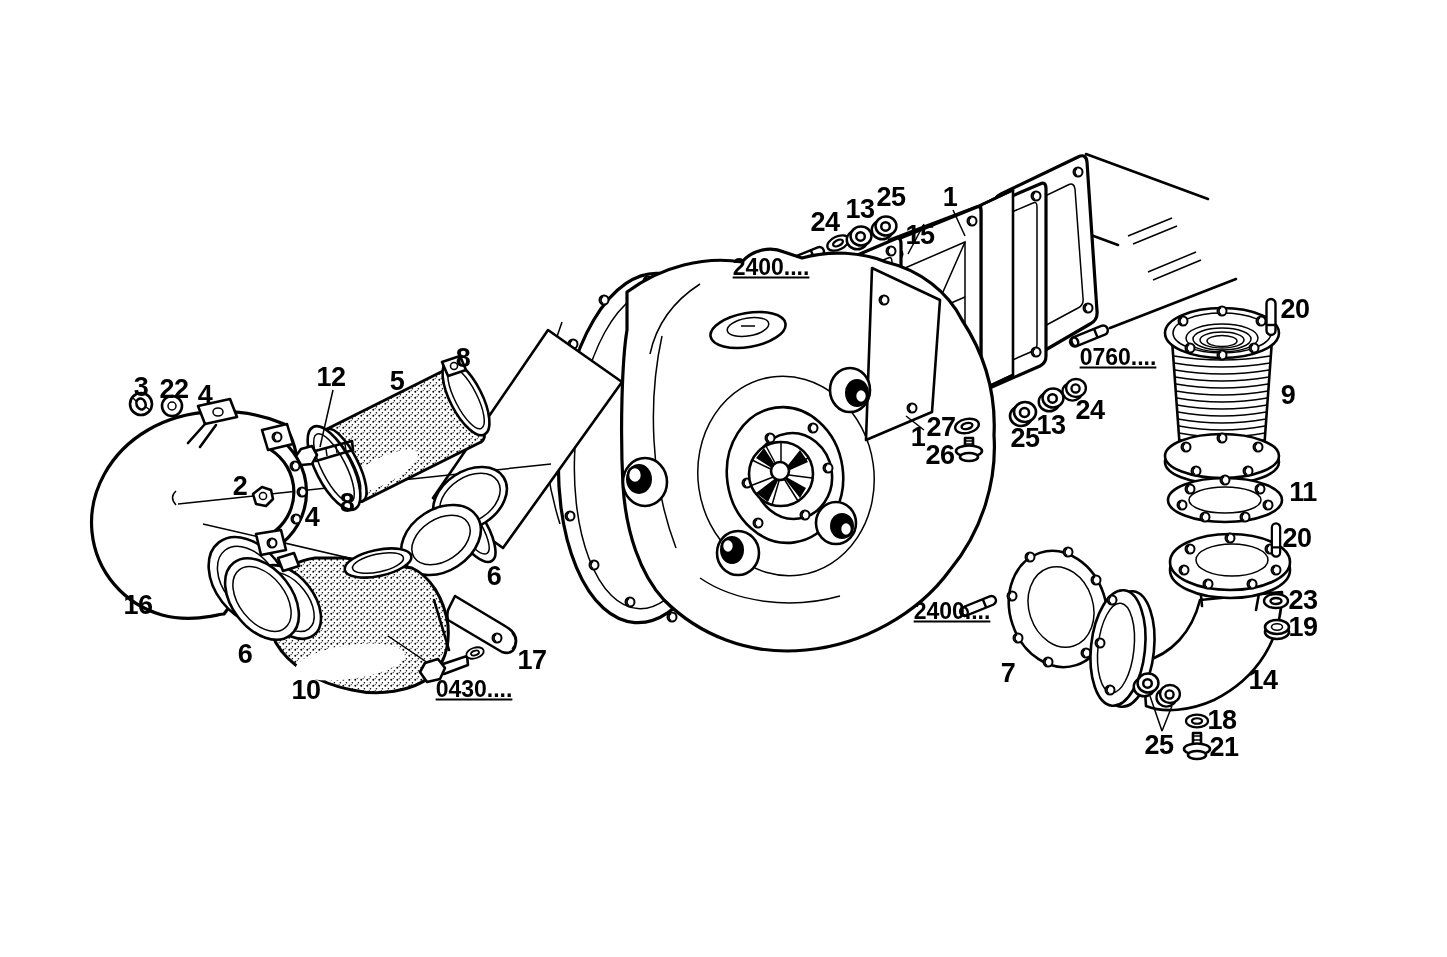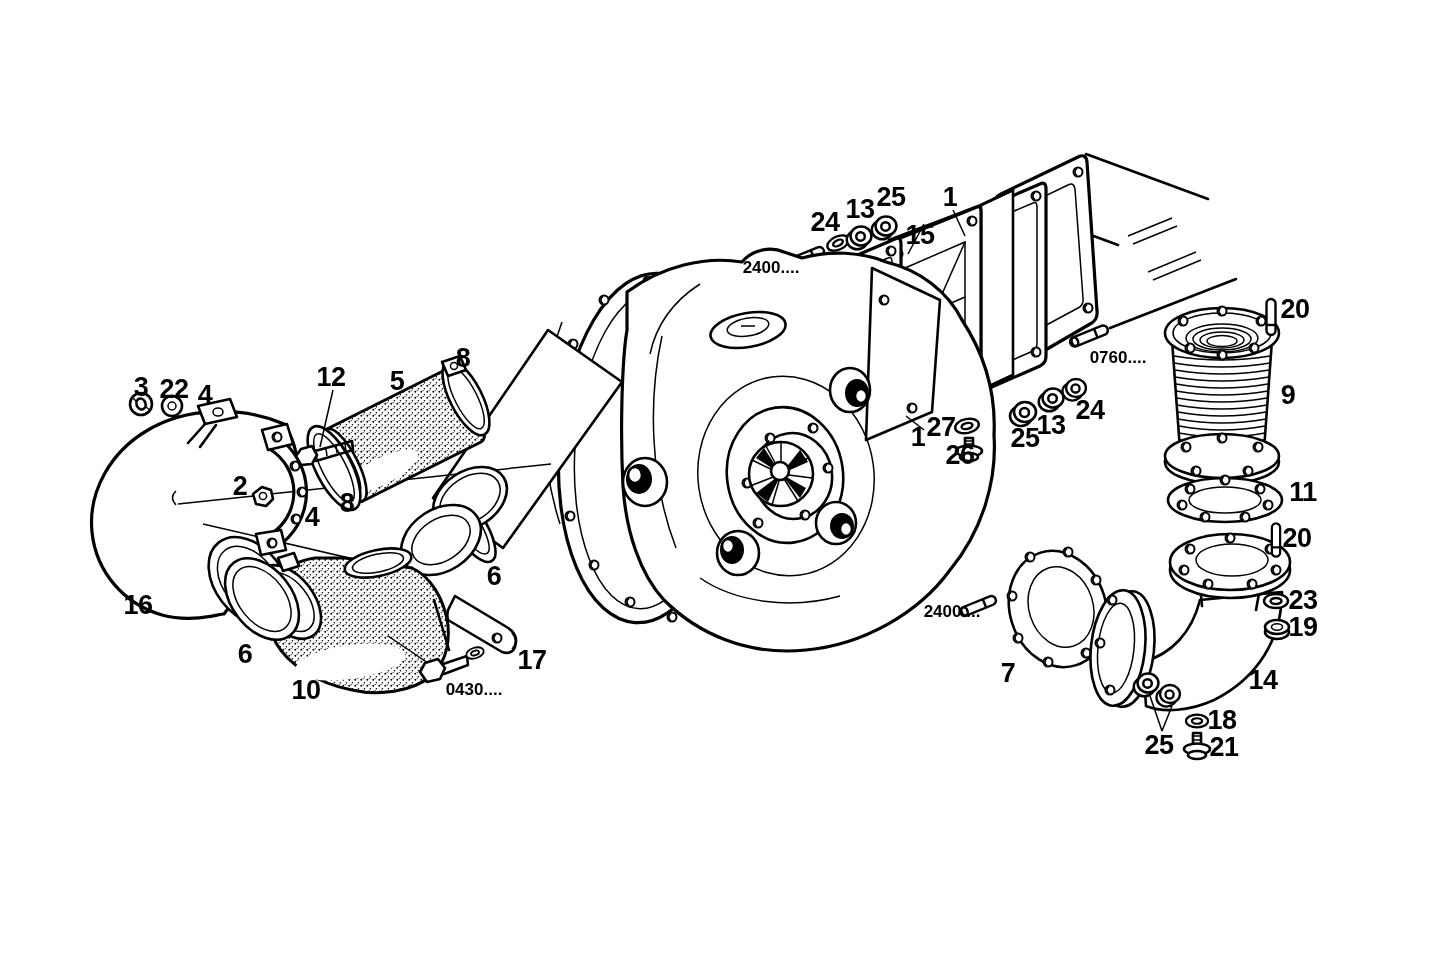--- a/index.html
+++ b/index.html
@@ -9,21 +9,21 @@
   svg *{vector-effect:none;}
   .ln{stroke:#000;stroke-width:2.6;fill:none;stroke-linecap:round;stroke-linejoin:round;}
   .w{stroke:#000;stroke-width:2.6;fill:#fff;stroke-linejoin:round;}
   .thk{stroke-width:3.2;}
   .thin{stroke:#000;stroke-width:1.5;fill:none;}
   .blk{fill:#000;stroke:none;}
   .stip{stroke:#000;stroke-width:3;fill:url(#stip);}
   #callouts{position:absolute;left:0;top:0;width:100%;height:100%;pointer-events:none;}
   .co{position:absolute;transform:translate(-50%,-50%);font-weight:bold;font-size:27px;
       color:#000;white-space:nowrap;letter-spacing:-0.5px;line-height:1;}
-  .co.code{font-size:17px;letter-spacing:0;}
+  .co.code{font-size:23px;letter-spacing:0;text-decoration:underline;}
 </style>
 </head>
 <body>
 
 <div class="canvas">
 
 <svg width="1447" height="957" viewBox="0 0 1447 957">
   <defs>
     <pattern id="stip" width="6" height="6" patternUnits="userSpaceOnUse">
       <rect width="6" height="6" fill="#fff"></rect>
@@ -455,21 +455,21 @@
       <div class="co" style="left: 532px; top: 660px;">17</div>
       <div class="co code" style="left: 474px; top: 689px;">0430....</div>
       <div class="co code" style="left: 771px; top: 267px;">2400....</div>
       <div class="co" style="left: 825px; top: 222px;">24</div>
       <div class="co" style="left: 860px; top: 209px;">13</div>
       <div class="co" style="left: 891px; top: 197px;">25</div>
       <div class="co" style="left: 920px; top: 211px; margin-top: 24px;">15</div>
       <div class="co" style="left: 950px; top: 197px;">1</div>
       <div class="co" style="left: 918px; top: 437px;">1</div>
       <div class="co" style="left: 941px; top: 427px;">27</div>
-      <div class="co" style="left: 940px; top: 455px; margin-left: 20px;">26</div>
+      <div class="co" style="left: 940px; top: 455px;">26</div>
       <div class="co" style="left: 1025px; top: 438px;">25</div>
       <div class="co" style="left: 1051px; top: 425px;">13</div>
       <div class="co" style="left: 1090px; top: 410px;">24</div>
       <div class="co code" style="left: 1118px; top: 357px;">0760....</div>
       <div class="co" style="left: 1295px; top: 309px;">20</div>
       <div class="co" style="left: 1288px; top: 395px;">9</div>
       <div class="co" style="left: 1303px; top: 492px;">11</div>
       <div class="co" style="left: 1297px; top: 538px;">20</div>
       <div class="co" style="left: 1303px; top: 600px;">23</div>
       <div class="co" style="left: 1303px; top: 627px;">19</div>

